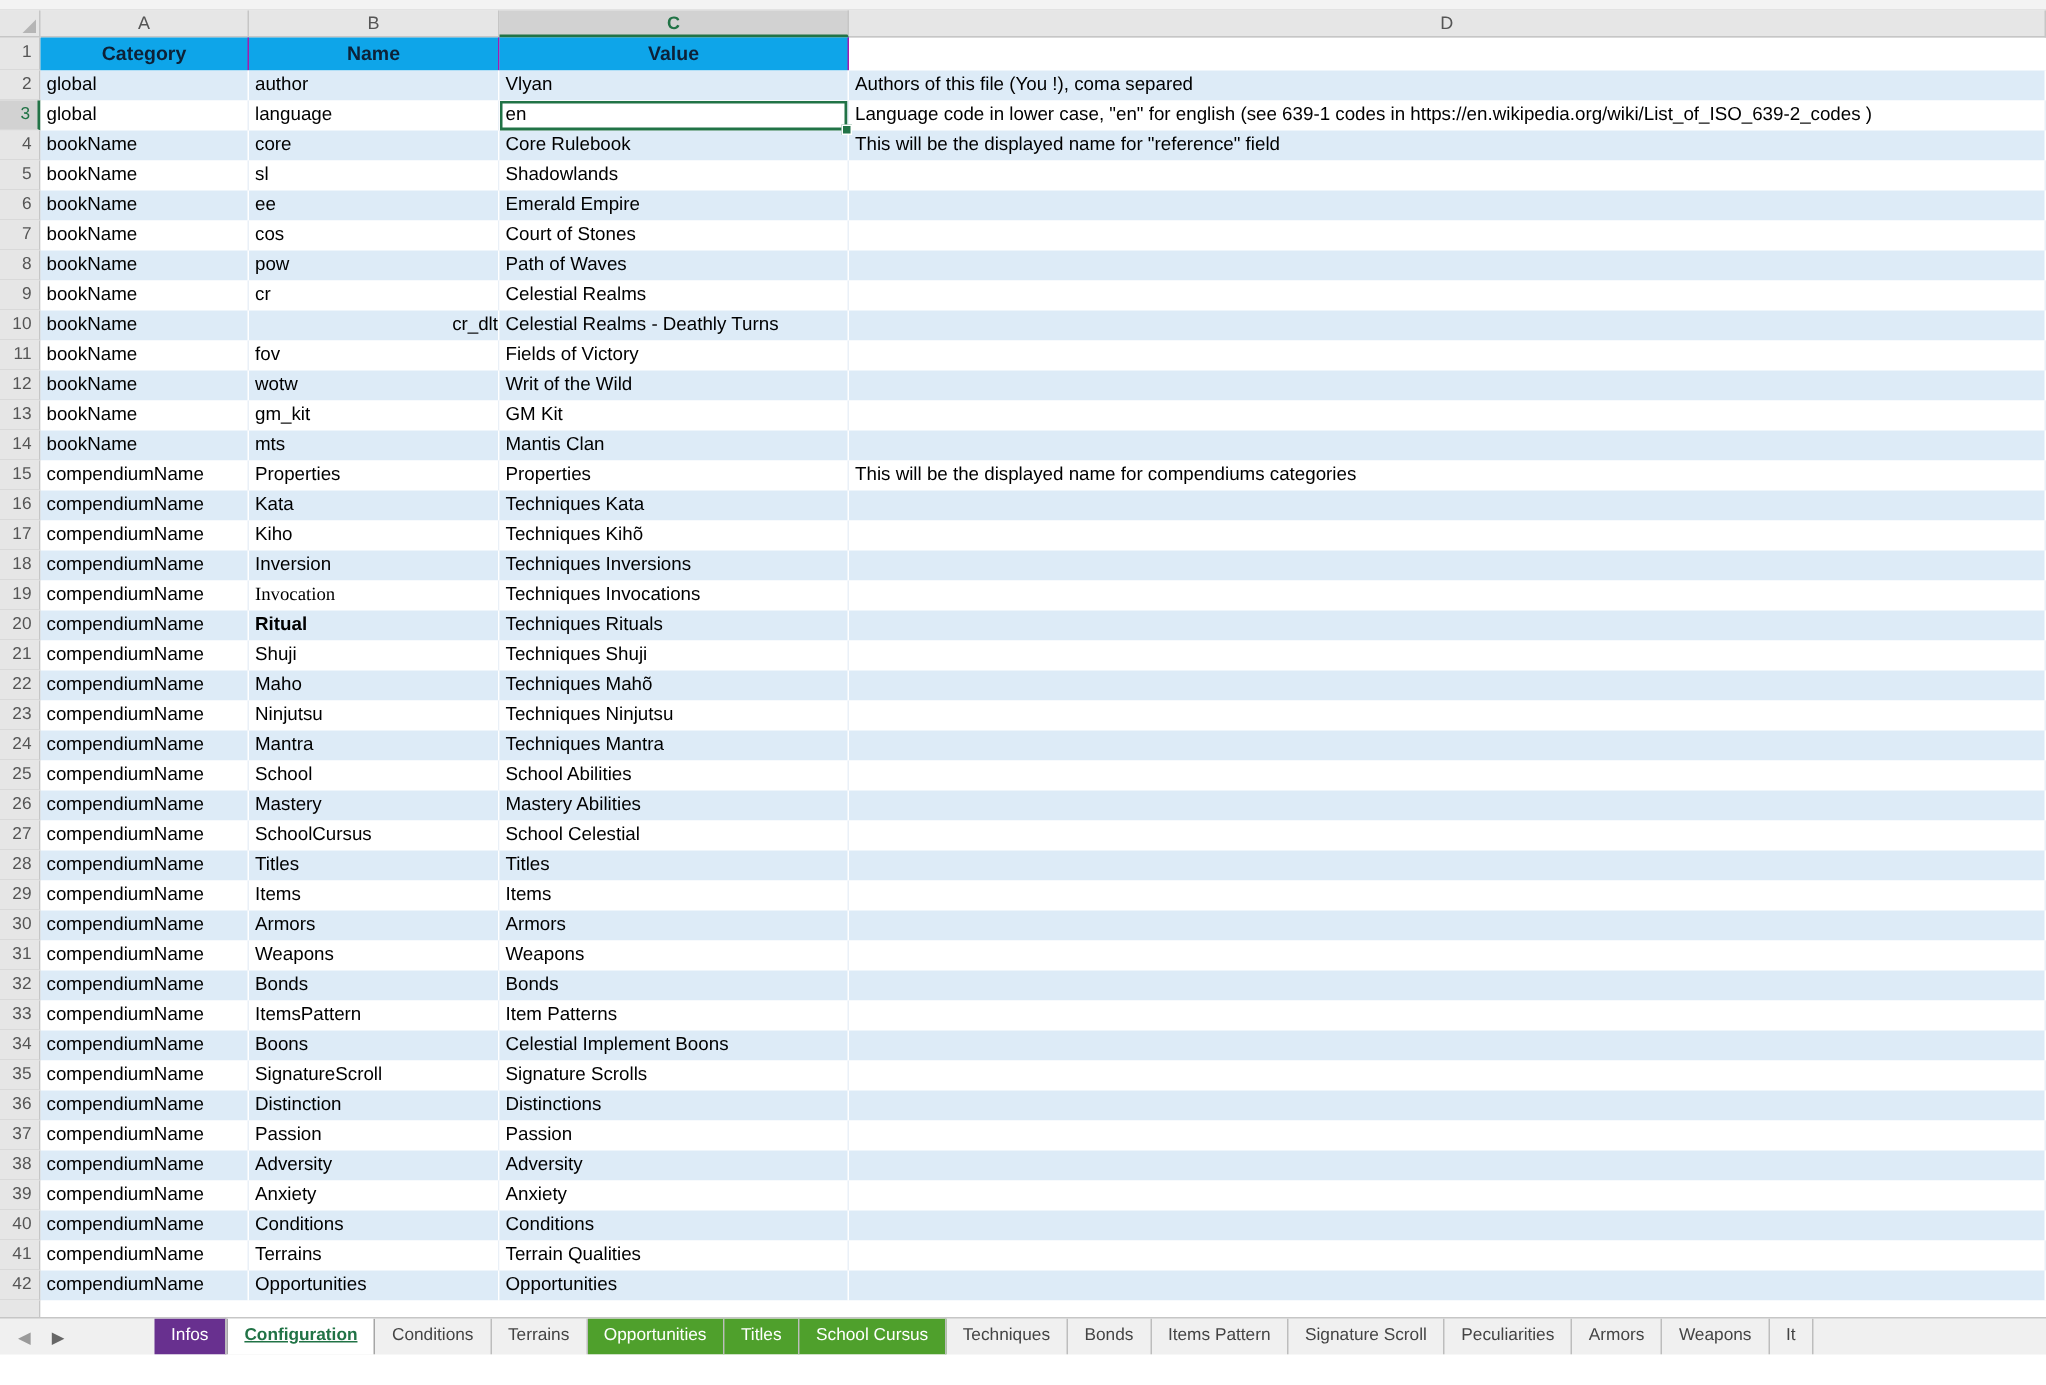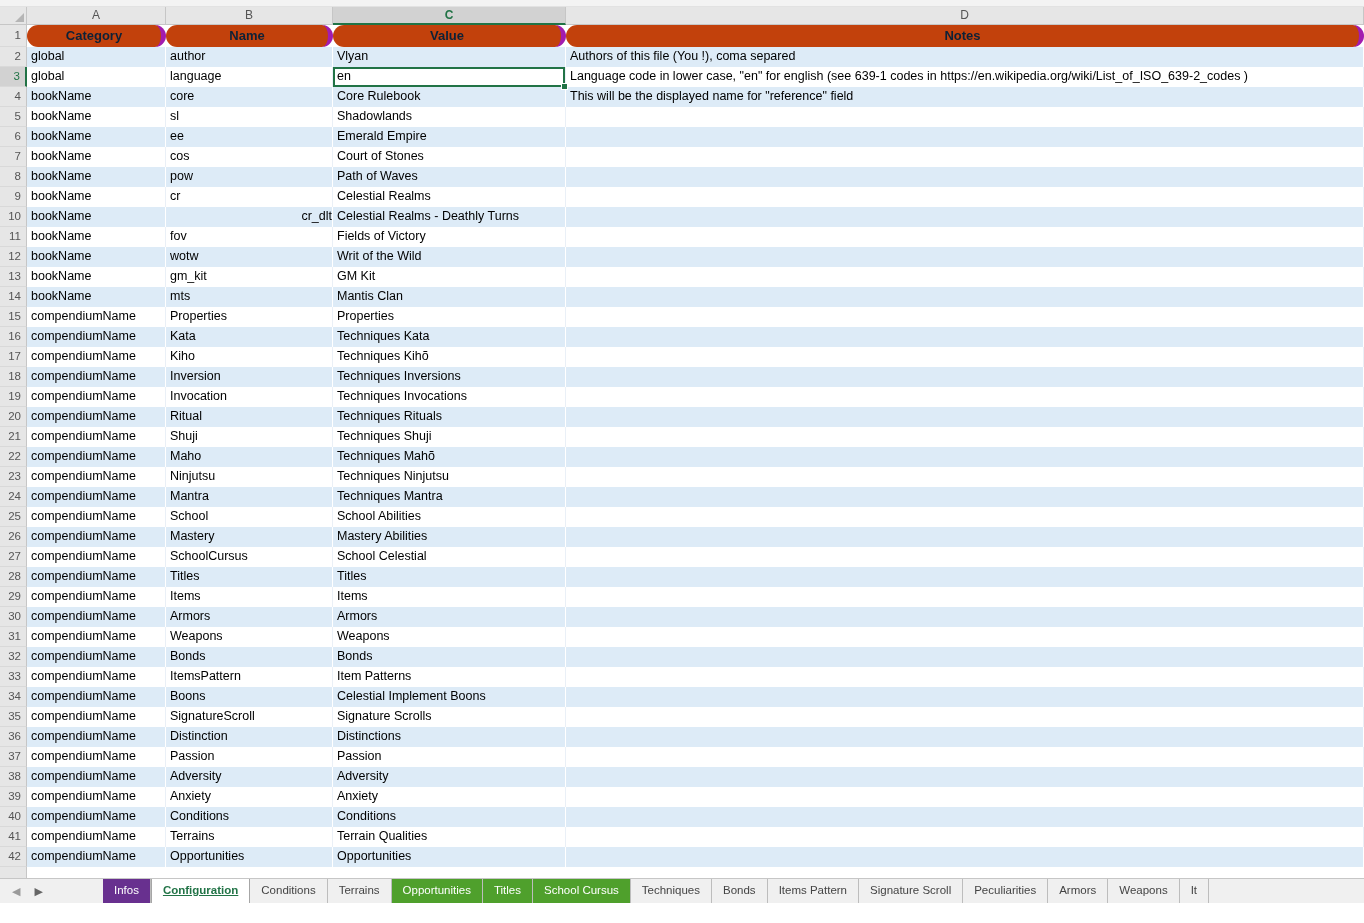--- a/index.html
+++ b/index.html
@@ -21,23 +21,23 @@
   
   .row { display:flex; height:20px; }
   .rowh { width:27px; background:#E6E6E6; border-right:1px solid #C6C6C6;
     border-bottom:1px solid #D9D9D9; font-size:11.5px; color:#555;
     text-align:right; padding-right:5px; line-height:19px; flex:0 0 27px; }
   .rowh-sel { background:#D2D2D2; border-right:2px solid #217346; color:#217346; }
   .cell { font-size:12.5px; color:#000; padding-left:4px; line-height:19px;
     white-space:nowrap; overflow:hidden; flex-shrink:0; }
   .header-row { height:22px; }
   .header-row .rowh { line-height:21px; }
-  .header-row .cell { background:#c2410c; color:#0D2137; font-weight:bold;
+  .header-row .cell { background:#0ea5e9; color:#0D2137; font-weight:bold;
     text-align:center; padding-left:0; font-size:13px; line-height:21px;
-    border-right:5px solid #a21caf;border-radius:11px; }
+    border-right:1px solid #a21caf; }
   .banded .cell { background:#DDEBF7; border-right:1px solid #FFFFFF; }
   .plain .cell { background:#FFFFFF; border-right:1px solid #EAF0F7; }
 
   .cell.selected { box-shadow: inset 0 0 0 2px #217346; position:relative;
     overflow:visible; z-index:2; background:#FFFFFF; }
   .cell.selected::after { content:""; position:absolute; right:-3px; bottom:-3px;
     width:5px; height:5px; background:#217346; border:1px solid #FFFFFF; }
 
   .below-grid { height:11px; display:flex; }
   .below-grid .gutter { width:27px; background:#E6E6E6; border-right:1px solid #C6C6C6; }
@@ -72,21 +72,20 @@
     <div class="colh" style="width: 798px;">D</div>
   </div>
 
 <div id="grid">
 
 <div class="row header-row">
       <div class="rowh">1</div>
       <div class="cell" style="width: 139px;">Category</div>
       <div class="cell" style="width: 167px;">Name</div>
       <div class="cell" style="width: 233px;">Value</div>
-      <div class="cell" style="width: 798px;">Notes</div>
     </div>
     <div class="row banded">
       <div class="rowh">2</div>
       <div class="cell" style="width: 139px;">global</div>
       <div class="cell" style="width: 167px;">author</div>
       <div class="cell" style="width: 233px;">Vlyan</div>
       <div class="cell" style="width: 798px;">Authors of this file (You !), coma separed</div>
     </div>
     <div class="row plain">
       <div class="rowh rowh-sel">3</div>
@@ -170,20 +169,21 @@
       <div class="cell" style="width: 139px;">bookName</div>
       <div class="cell" style="width: 167px;">mts</div>
       <div class="cell" style="width: 233px;">Mantis Clan</div>
       <div class="cell" style="width: 798px;"></div>
     </div>
     <div class="row plain">
       <div class="rowh">15</div>
       <div class="cell" style="width: 139px;">compendiumName</div>
       <div class="cell" style="width: 167px;">Properties</div>
       <div class="cell" style="width: 233px;">Properties</div>
+      <div class="cell" style="width: 798px;">This will be the displayed name for compendiums categories</div>
     </div>
     <div class="row banded">
       <div class="rowh">16</div>
       <div class="cell" style="width: 139px;">compendiumName</div>
       <div class="cell" style="width: 167px;">Kata</div>
       <div class="cell" style="width: 233px;">Techniques Kata</div>
       <div class="cell" style="width: 798px;"></div>
     </div>
     <div class="row plain">
       <div class="rowh">17</div>
@@ -195,28 +195,28 @@
     <div class="row banded">
       <div class="rowh">18</div>
       <div class="cell" style="width: 139px;">compendiumName</div>
       <div class="cell" style="width: 167px;">Inversion</div>
       <div class="cell" style="width: 233px;">Techniques Inversions</div>
       <div class="cell" style="width: 798px;"></div>
     </div>
     <div class="row plain">
       <div class="rowh">19</div>
       <div class="cell" style="width: 139px;">compendiumName</div>
-      <div class="cell" style="width: 167px;">Invocation</div>
+      <div class="cell" style="width: 167px; font-family: Liberation Serif, serif;">Invocation</div>
       <div class="cell" style="width: 233px;">Techniques Invocations</div>
       <div class="cell" style="width: 798px;"></div>
     </div>
     <div class="row banded">
       <div class="rowh">20</div>
       <div class="cell" style="width: 139px;">compendiumName</div>
-      <div class="cell" style="width: 167px;">Ritual</div>
+      <div class="cell" style="width: 167px; font-weight: bold;">Ritual</div>
       <div class="cell" style="width: 233px;">Techniques Rituals</div>
       <div class="cell" style="width: 798px;"></div>
     </div>
     <div class="row plain">
       <div class="rowh">21</div>
       <div class="cell" style="width: 139px;">compendiumName</div>
       <div class="cell" style="width: 167px;">Shuji</div>
       <div class="cell" style="width: 233px;">Techniques Shuji</div>
       <div class="cell" style="width: 798px;"></div>
     </div>

